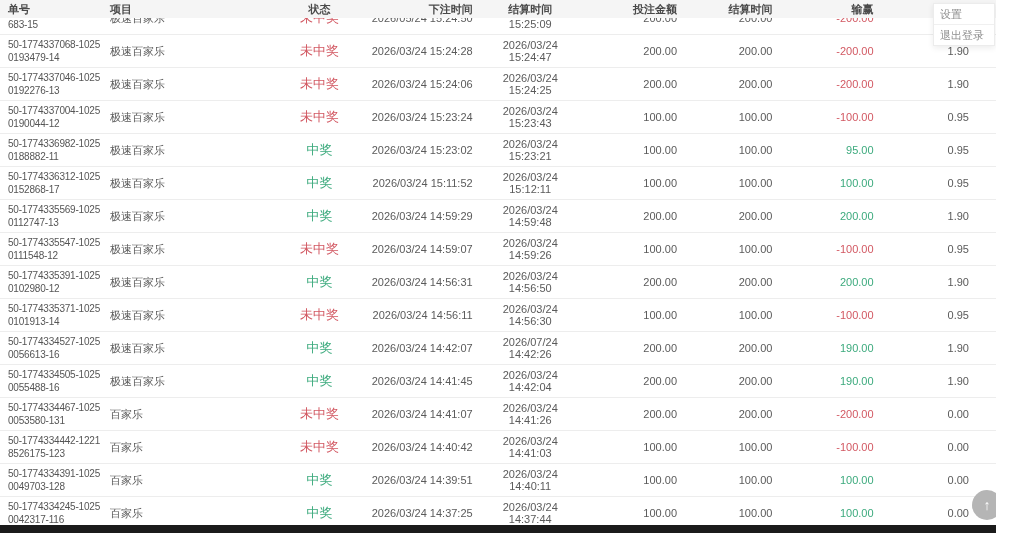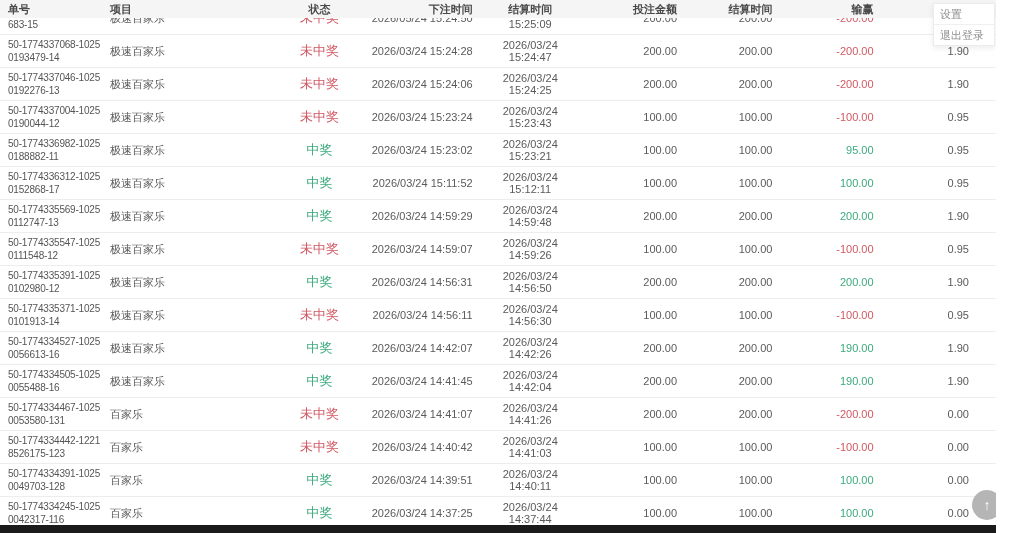--- a/index.html
+++ b/index.html
@@ -203,21 +203,21 @@
       <div class="c6">100.00</div>
       <div class="c7">100.00</div>
       <div class="c8 red">-100.00</div>
       <div class="c9">0.95</div>
     </div>
       <div class="tr">
       <div class="c1">50-1774334527-10250056613-16</div>
       <div class="c2">极速百家乐</div>
       <div class="c3 green">中奖</div>
       <div class="c4">2026/03/24 14:42:07</div>
-      <div class="c5">2026/03/24 14:42:26</div>
+      <div class="c5">2026/07/24 14:42:26</div>
       <div class="c6">200.00</div>
       <div class="c7">200.00</div>
       <div class="c8 green">190.00</div>
       <div class="c9">1.90</div>
     </div>
       <div class="tr">
       <div class="c1">50-1774334505-10250055488-16</div>
       <div class="c2">极速百家乐</div>
       <div class="c3 green">中奖</div>
       <div class="c4">2026/03/24 14:41:45</div>

